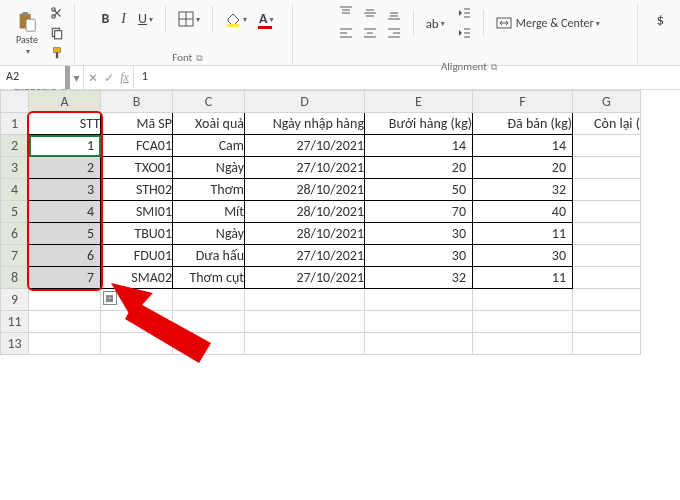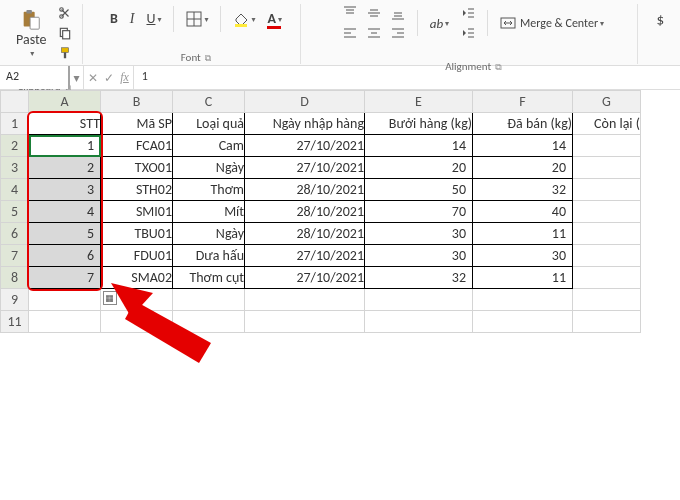--- a/index.html
+++ b/index.html
@@ -51,21 +51,21 @@
   
   .formula-bar {
     display: flex;
     align-items: stretch;
     border-bottom: 1px solid #ddd;
     height: 24px;
     font-size: 12px;
   }
   .name-box {
     width: 70px;
-    border-right: 2px solid #a3a3a3;
+    border-right: 5px solid #a3a3a3;
     padding: 3px 6px;
     background: #fff;
   }
   .fb-btns {
     display: flex;
     align-items: center;
     padding: 0 4px;
     border-right: 1px solid #ddd;
     gap: 6px;
     color: #999;
@@ -138,21 +138,21 @@
 <div class="ribbon">
 
   <div class="group">
     <div class="group-controls">
       <div class="btn" style="flex-direction:column;">
         <svg width="22" height="22" viewBox="0 0 24 24">
           <rect x="4" y="3" width="12" height="16" rx="1" fill="#a67c3a"></rect>
           <rect x="7" y="1" width="6" height="4" rx="1" fill="#888"></rect>
           <rect x="11" y="9" width="10" height="13" rx="1" fill="#fff" stroke="#888"></rect>
         </svg>
-        <span style="font-size:14px;">Paste</span>
+        <span style="font-size:10px;">Paste</span>
         <span class="caret">▾</span>
       </div>
       <div style="display:flex;flex-direction:column;gap:2px;">
         <div class="btn">
           <svg width="14" height="14" viewBox="0 0 24 24">
               <path d="M6 6l12 12M18 6L6 18" stroke="#555" stroke-width="2"></path>
               <circle cx="6" cy="6" r="3" fill="none" stroke="#555" stroke-width="2"></circle>
               <circle cx="6" cy="18" r="3" fill="none" stroke="#555" stroke-width="2"></circle>
             </svg>
         </div>
@@ -256,21 +256,21 @@
               <svg width="14" height="14">
                 <line x1="1" y1="3" x2="13" y2="3" stroke="#555"></line>
                 <line x1="6" y1="7" x2="13" y2="7" stroke="#555"></line>
                 <line x1="1" y1="11" x2="13" y2="11" stroke="#555"></line>
               </svg>
             </div>
         </div>
       </div>
       <span class="sep"></span>
       <div class="btn">
-          <span style="font-style:italic;">ab</span>
+          <span style="">ab</span>
           <span class="caret">▾</span>
         </div>
       <div style="display:flex;flex-direction:column;gap:2px;">
         <div class="btn">
             <svg width="14" height="14">
               <path d="M5 7l-3-3v6z" fill="#555"></path>
               <line x1="7" y1="3" x2="13" y2="3" stroke="#555"></line>
               <line x1="7" y1="7" x2="13" y2="7" stroke="#555"></line>
               <line x1="7" y1="11" x2="13" y2="11" stroke="#555"></line>
             </svg>
@@ -338,21 +338,21 @@
           <th class="colhdr">C</th>
           <th class="colhdr">D</th>
           <th class="colhdr">E</th>
           <th class="colhdr">F</th>
           <th class="colhdr">G</th>
         </tr>
         <tr>
           <th class="rowhdr">1</th>
           <td class="cell txt databorder">STT</td>
           <td class="cell txt databorder">Mã SP</td>
-          <td class="cell txt databorder">Loại quả</td>
+          <td class="cell txt databorder">Xoài quả</td>
           <td class="cell txt databorder">Ngày nhập hàng</td>
           <td class="cell txt databorder">Bưởi hàng (kg)</td>
           <td class="cell txt databorder">Đã bán (kg)</td>
           <td class="cell txt txt">Còn lại (</td>
         </tr>
         <tr>
           <th class="rowhdr sel">2</th>
           <td class="cell num active-cell databorder">1</td>
           <td class="cell txt databorder">FCA01</td>
           <td class="cell txt databorder">Cam</td>
@@ -434,20 +434,30 @@
         <tr>
           <th class="rowhdr">11</th>
           <td class="cell"></td>
           <td class="cell"></td>
           <td class="cell"></td>
           <td class="cell"></td>
           <td class="cell"></td>
           <td class="cell"></td>
           <td class="cell"></td>
         </tr>
+        <tr>
+          <th class="rowhdr">13</th>
+          <td class="cell"></td>
+          <td class="cell"></td>
+          <td class="cell"></td>
+          <td class="cell"></td>
+          <td class="cell"></td>
+          <td class="cell"></td>
+          <td class="cell"></td>
+        </tr>
       </tbody>
     </table>
 
   <div class="annot-box" id="annot" style="left: 26.5px; top: 20.5px; width: 76px; height: 180px;"></div>
 
   <div class="fill-handle" id="fillhandle" style="left: 102.5px; top: 200.5px;">▦</div>
 
   <svg class="arrow-svg" id="arrow" width="120" height="100" style="left: 110.5px; top: 192.5px;">
     <g fill="#e40000">
       <polygon points="0,0 42,10 20,34"></polygon>

